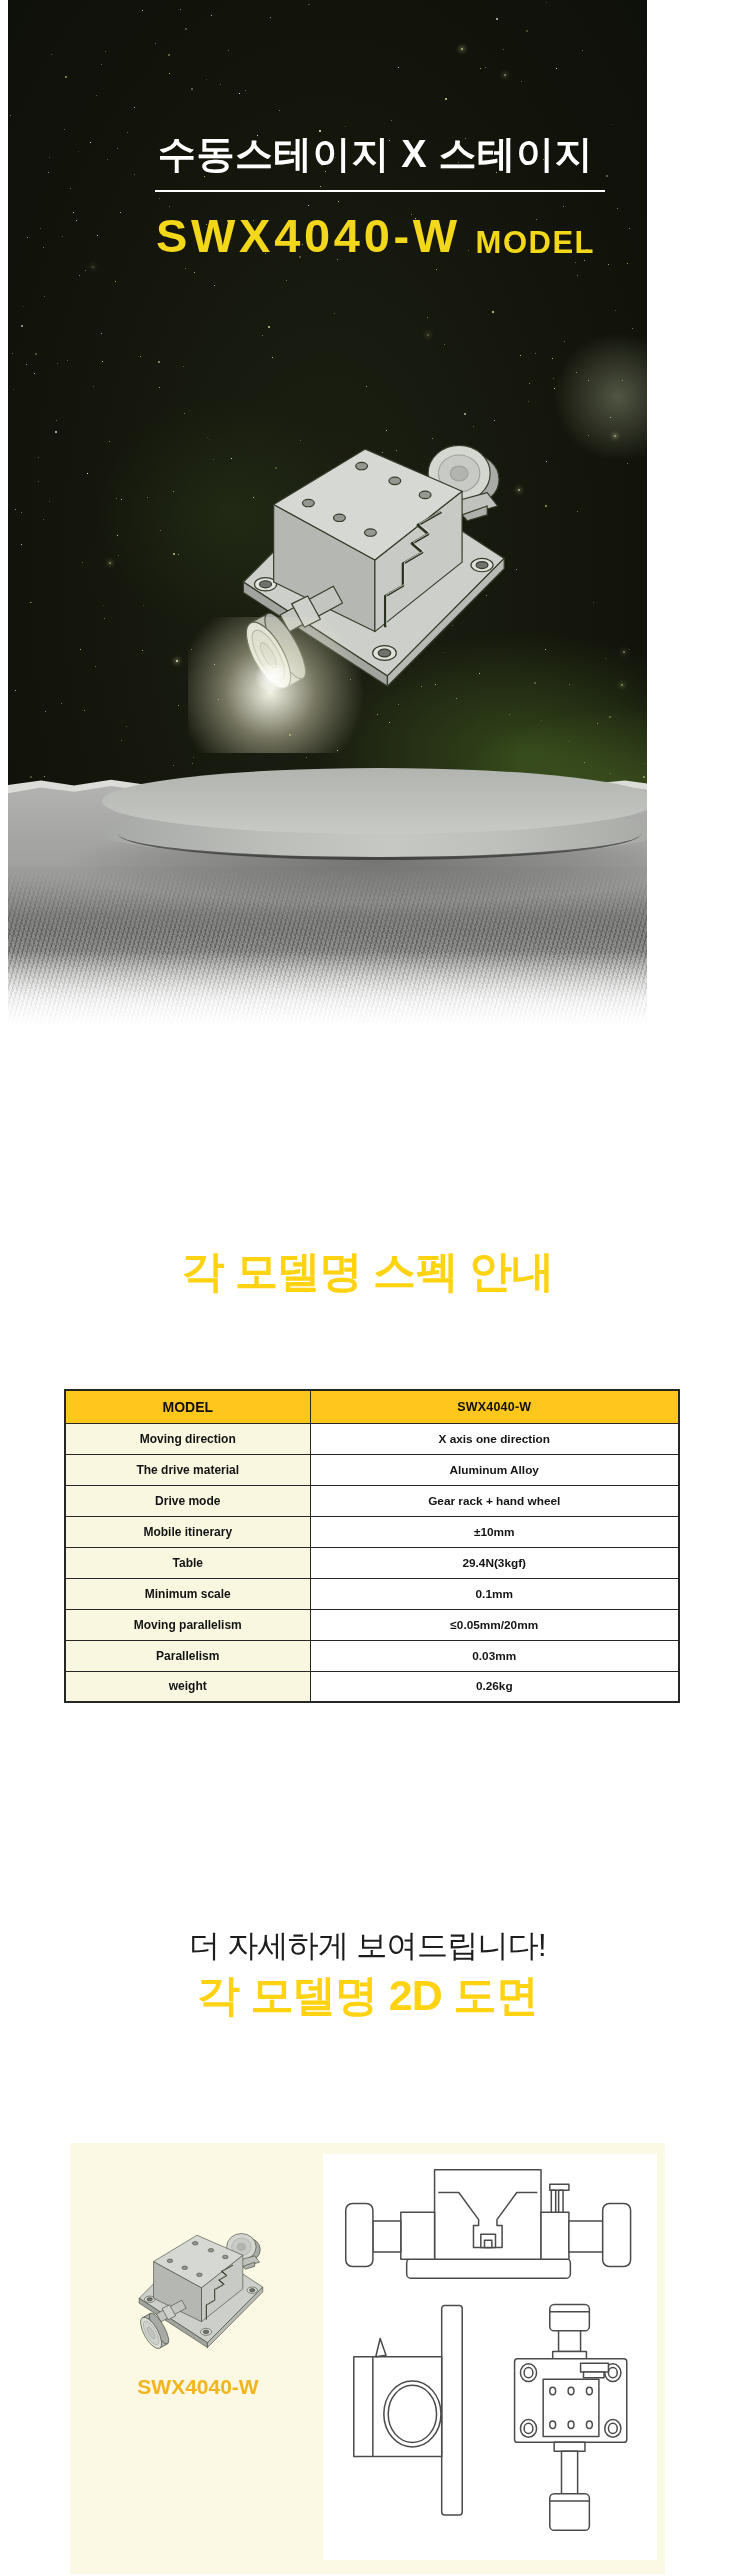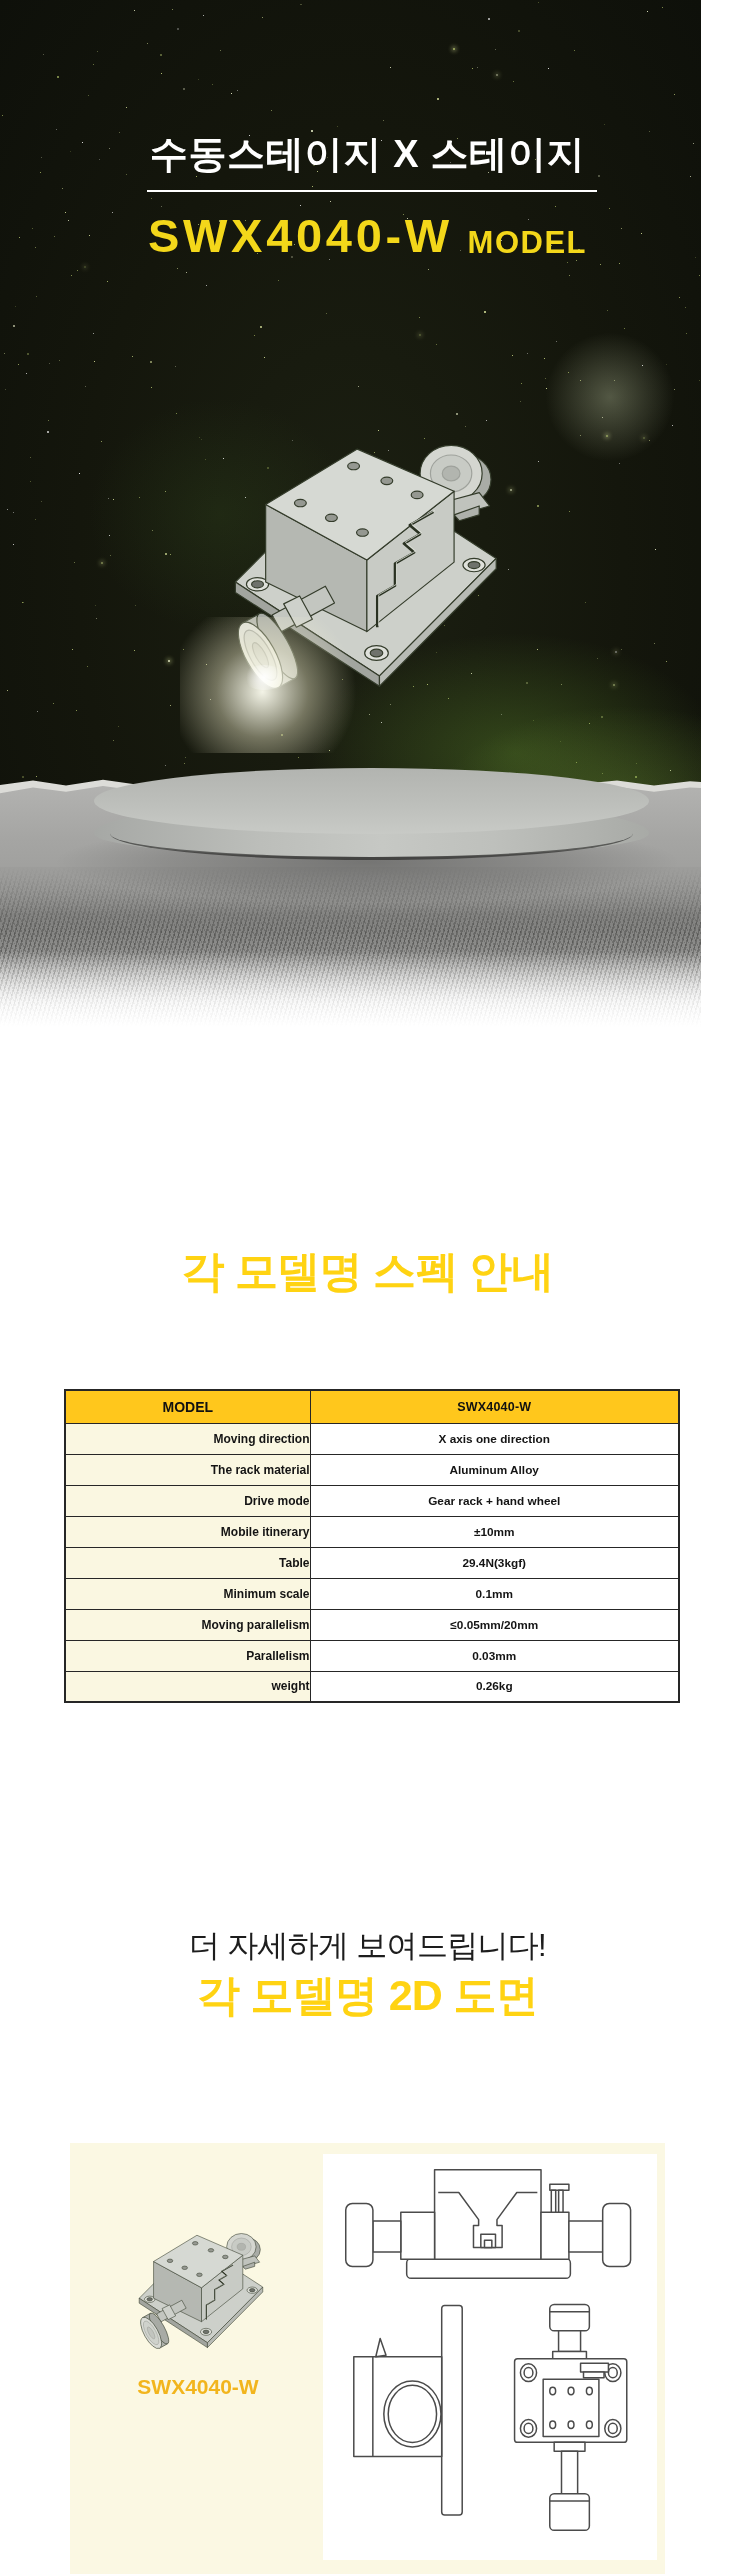--- a/index.html
+++ b/index.html
@@ -1,21 +1,21 @@
 <!DOCTYPE html>
 <html style="font-size:11.8px"><head>
 <meta charset="utf-8">
 <style>
   html,body{margin:0;padding:0;background:#fff;}
   #page{position:relative;width:735px;height:2576px;margin:0 auto;background:#fff;overflow:hidden;
         font-family:"Liberation Sans",sans-serif;}
   #page *{box-sizing:border-box;}
 
   
-  .hero{position:absolute;left:0;top:0;width:701px;height:1036px;overflow:hidden;
+  .hero{position:absolute;left:8px;top:0;width:639px;height:1036px;overflow:hidden;
         background:radial-gradient(ellipse at 50% 55%, #1c2012 0%, #14160c 55%, #0e100a 100%);}
   .starfield{position:absolute;left:0;top:0;width:735px;height:793px;overflow:hidden;}
   .star{position:absolute;border-radius:50%;}
   .glow{position:absolute;border-radius:50%;pointer-events:none;}
   .glow-a{left:309px;top:632px;width:411px;height:242px;
           background:radial-gradient(ellipse at center, rgba(95,140,45,.40) 0%, rgba(95,140,45,.15) 45%, transparent 70%);}
   .glow-b{left:433px;top:705px;width:382px;height:206px;
           background:radial-gradient(ellipse at center, rgba(120,160,60,.35) 0%, transparent 70%);}
   .glow-c{left:88px;top:397px;width:264px;height:235px;
           background:radial-gradient(ellipse at center, rgba(60,90,35,.22) 0%, transparent 70%);}
@@ -74,21 +74,21 @@
   .spec-subtitle{top:1200px;}
   .spec-heading{top:1243px;}
 
   table.spec{position:absolute;left:64px;top:1389px;width:614px;border-collapse:collapse;
              border:2.2px solid #262626;table-layout:fixed;}
   table.spec col.c1{width:245px;} table.spec col.c2{width:369px;}
   table.spec th, table.spec td{border:1.5px solid #262626;padding:0;}
   th.model-label{height:33px;background:#ffc71c;color:#111;font-size:14px;font-weight:800;text-align:center;}
   th.model-value{background:#ffc71c;color:#111;font-size:12.5px;font-weight:700;text-align:center;letter-spacing:0.2px;}
   td.lab{height:31px;background:#faf7e1;color:#141414;font-size:12px;font-weight:600;
-         text-align:right;padding-left:16px;}
+         text-align:center;padding-left:16px;}
   td.val{background:#fff;color:#141414;font-size:11.8px;font-weight:600;text-align:center;}
 
   
   .draw-subtitle{top:1925px;}
   .draw-heading{top:1967px;}
   .cream-box{position:absolute;left:70px;top:2143px;width:595px;height:431px;background:#fbf8e3;}
   .white-panel{position:absolute;left:323px;top:2154px;width:334px;height:406px;background:#fff;}
   .product-small{position:absolute;left:131px;top:2230px;width:134px;height:126px;}
   .product-label{position:absolute;left:131px;top:2375px;width:134px;text-align:center;
                  color:#f2b51d;font-size:21px;font-weight:800;letter-spacing:0;}
@@ -520,21 +520,21 @@
     <tbody>
         <tr>
       <th class="model-label">MODEL</th>
       <th class="model-value">SWX4040-W</th>
     </tr>
     <tr>
           <td class="lab">Moving direction</td>
           <td class="val">X axis one direction</td>
         </tr>
     <tr>
-          <td class="lab">The rack material</td>
+          <td class="lab">The drive material</td>
           <td class="val">Aluminum Alloy</td>
         </tr>
     <tr>
           <td class="lab">Drive mode</td>
           <td class="val">Gear rack + hand wheel</td>
         </tr>
     <tr>
           <td class="lab">Mobile itinerary</td>
           <td class="val">±10mm</td>
         </tr>

